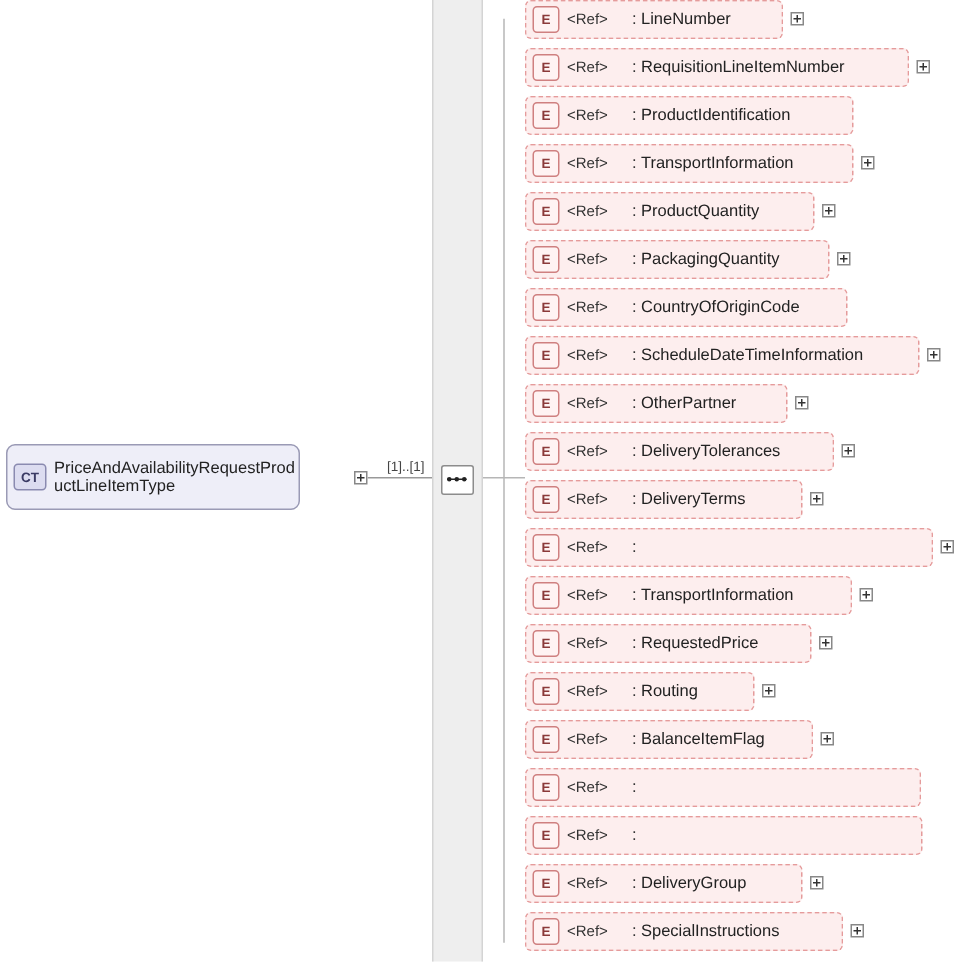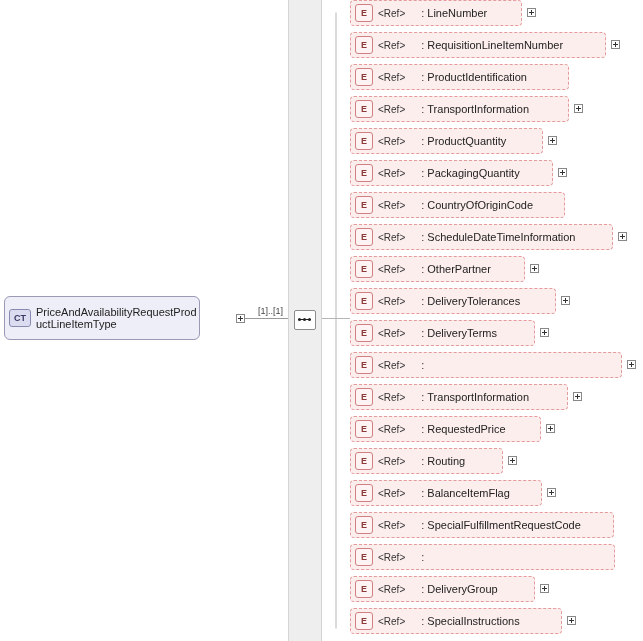--- a/index.html
+++ b/index.html
@@ -413,21 +413,20 @@
     </div>
     <div class="plus" style="left:227px;"></div>
   </div>
 
   <div class="row" style="top:512px;">
     <span class="card">0..*</span>
     <div class="elem" style="width:264px;">
       <span class="elem-tag">E</span>
       <span class="ref">&lt;Ref&gt;</span>
       <span class="colon">:</span>
-      <span class="ename">SpecialFulfillmentRequestCode</span>
     </div>
   </div>
 
   <div class="row" style="top:544px;">
     <span class="card">0..*</span>
     <div class="elem" style="width:265px;">
       <span class="elem-tag">E</span>
       <span class="ref">&lt;Ref&gt;</span>
       <span class="colon">:</span>
     </div>

